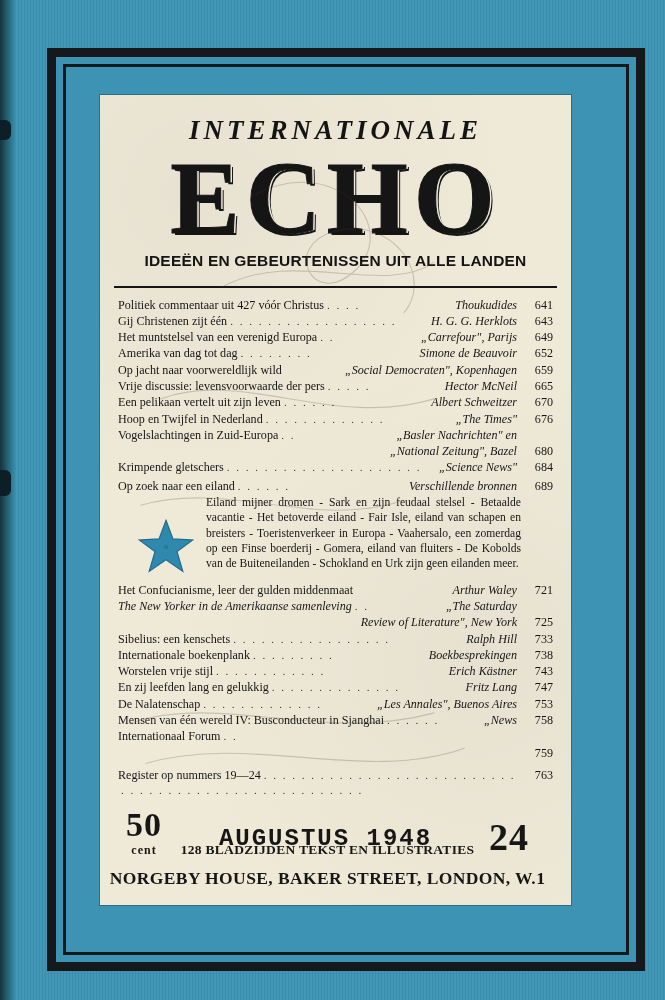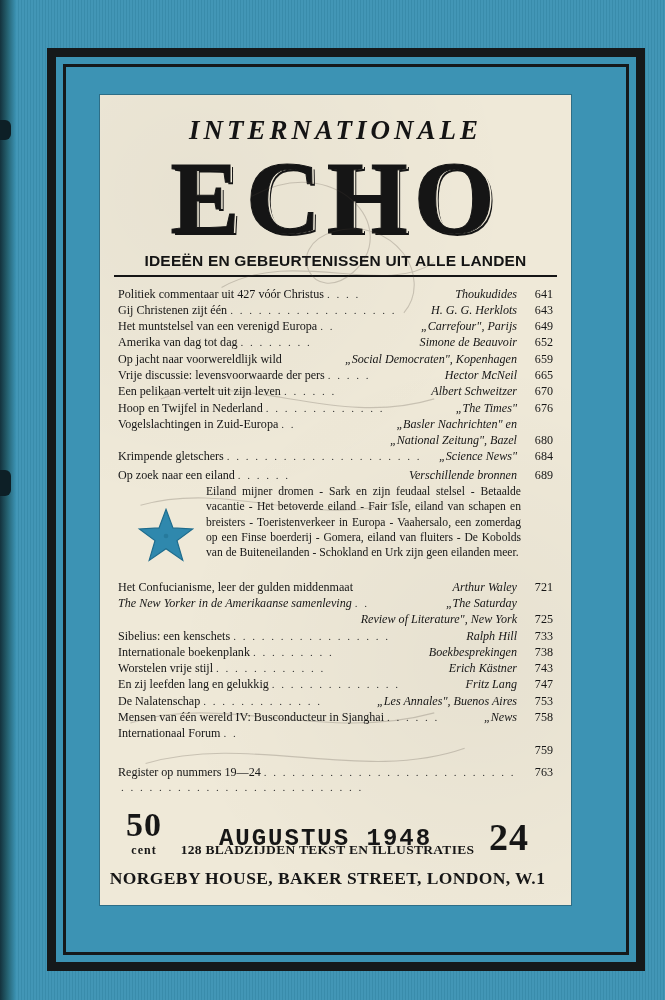--- a/index.html
+++ b/index.html
@@ -97,21 +97,21 @@
       3px 2px 0 #151515;
   }
 
   .masthead-sub {
     text-align: center;
     font-family: "Liberation Sans", sans-serif;
     font-weight: bold;
     font-size: 15.5px;
     letter-spacing: 0.2px;
     margin-top: 6px;
-    padding-bottom: 5px;
+    padding-bottom: 16px;
     color: #141414;
     border-bottom: 2px solid #151515;
     margin-left: 14px;
     margin-right: 14px;
   }
 
   
   .toc {
     margin: 9px 18px 0 18px;
     font-size: 12.1px;
@@ -139,21 +139,21 @@
     font-style: italic;
     padding-right: 6px;
   }
   .toc-page {
     flex: 0 0 30px;
     text-align: right;
   }
   .toc-row.cont .toc-title { visibility: hidden; }
 
   .toc-block {
-    margin: 2px 0 12px 0;
+    margin: 2px 0 4px 0;
     position: relative;
   }
   .toc-desc {
     font-size: 11.6px;
     line-height: 1.33;
     text-align: justify;
     margin: 1px 0 0 88px;
     padding-right: 32px;
   }
   .starfish {

